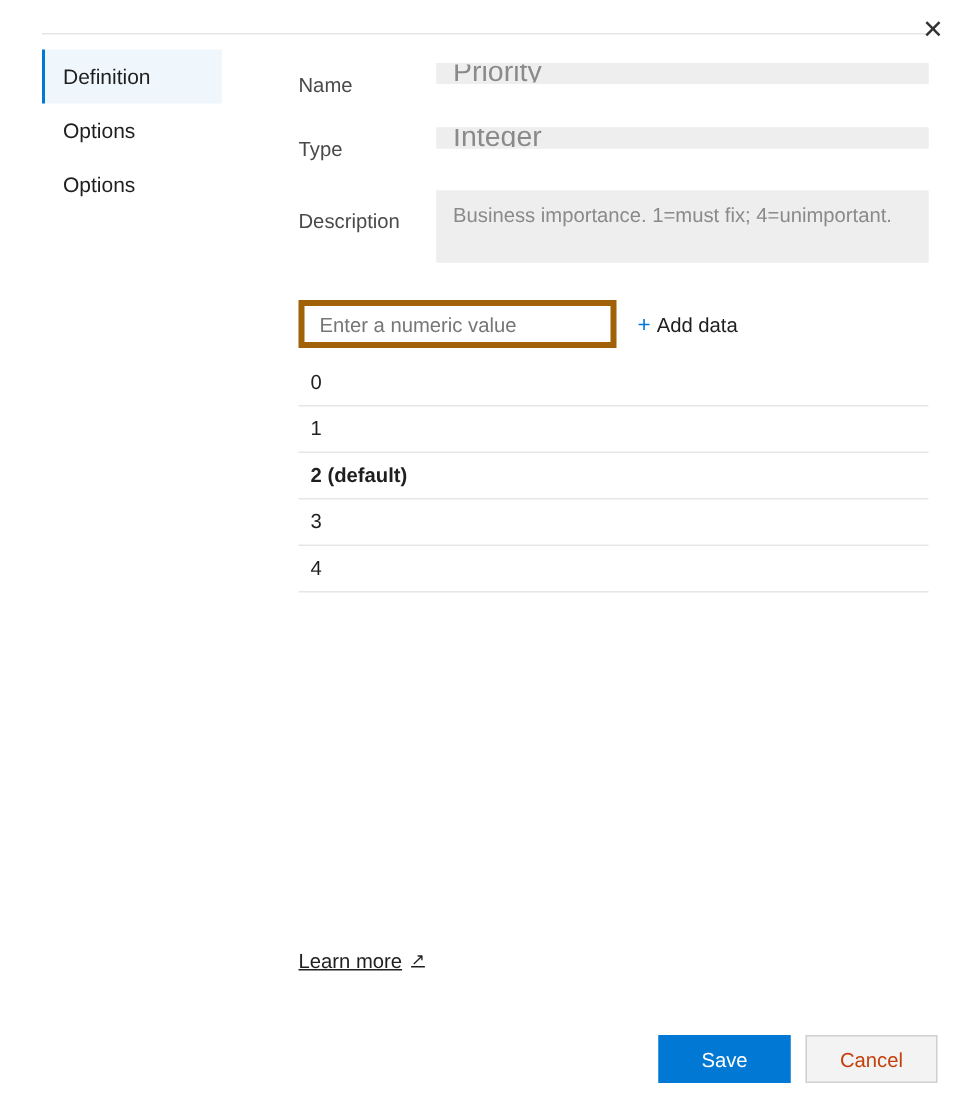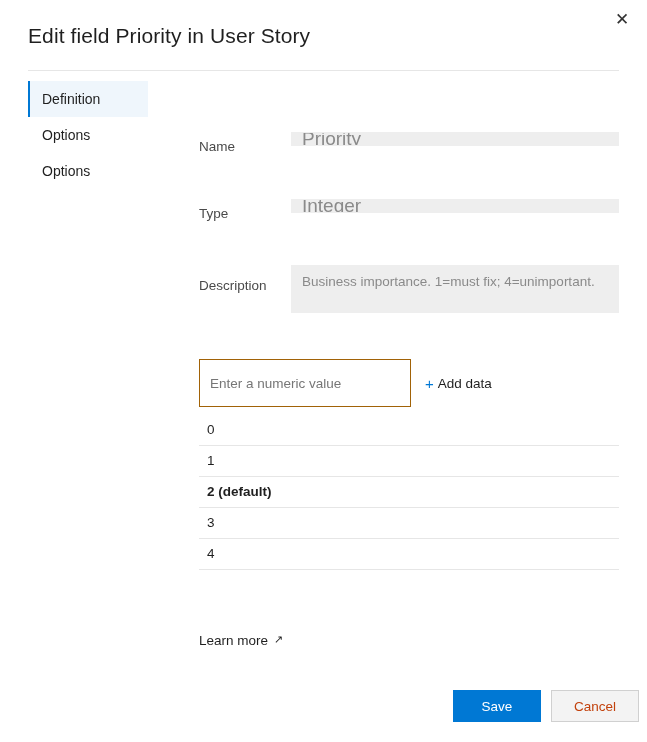--- a/index.html
+++ b/index.html
@@ -85,21 +85,20 @@
   .intro {
     font-size: 14px;
     color: #1f1f1f;
     margin-bottom: 22px;
     line-height: 20px;
   }
   .field-row {
     display: flex;
     align-items: flex-start;
     margin-bottom: 18px;
-    margin-top: 42px;
   }
   .field-label {
     width: 92px;
     flex: 0 0 92px;
     font-size: 13.5px;
     color: #4a4a4a;
     padding-top: 7px;
     line-height: 18px;
   }
   .field-control {
@@ -129,22 +128,22 @@
     resize: none;
     line-height: 18px;
     overflow: hidden;
   }
   .picklist-top {
     display: flex;
     align-items: center;
   }
   .picklist-input {
     width: 212px;
-    height: 48px;
-    border: 1px solid #a16207;
+    height: 32px;
+    border: 4px solid #a16207;
     background: #ffffff;
     font-size: 13.5px;
     font-family: "Liberation Sans", sans-serif;
     padding: 0 10px;
     color: #1f1f1f;
     outline: none;
   }
   .picklist-input::placeholder { color: #767676; }
   .add-value {
     display: flex;
@@ -173,38 +172,39 @@
     line-height: 18px;
     cursor: pointer;
   }
   .picklist-item.default { font-weight: bold; }
   .learn-more {
     position: absolute;
     left: 24px;
     bottom: 22px;
     font-size: 13.5px;
     color: #1f1f1f;
+    text-decoration: underline;
     cursor: pointer;
     display: inline-flex;
     align-items: flex-start;
     margin-top: 12px;
   }
   .ext-icon {
     margin-left: 6px;
     font-size: 11px;
     text-decoration: none;
     display: inline-block;
   }
   .footer {
     height: 72px;
     flex: 0 0 72px;
     display: flex;
     align-items: center;
     justify-content: flex-end;
-    padding: 0 8px;
+    padding: 0 22px;
     gap: 10px;
   }
   .btn {
     min-width: 88px;
     height: 32px;
     font-size: 13.5px;
     font-family: "Liberation Sans", sans-serif;
     border: 1px solid transparent;
     cursor: pointer;
     padding: 0 14px;
@@ -220,21 +220,20 @@
     border-color: #d0d0d0;
   }
 </style>
 </head>
 <body>
 
 <div class="dialog">
 
   <button class="close-btn">✕</button>
 
-  <div class="dialog-title">Edit field Priority in User Story</div>
   <div class="title-divider"></div>
 
   <div class="body-area">
 
     <div class="tabs">
       <div class="tab active">
         <span>Definition</span>
       </div>
       <div class="tab">
         <span>Options</span>

